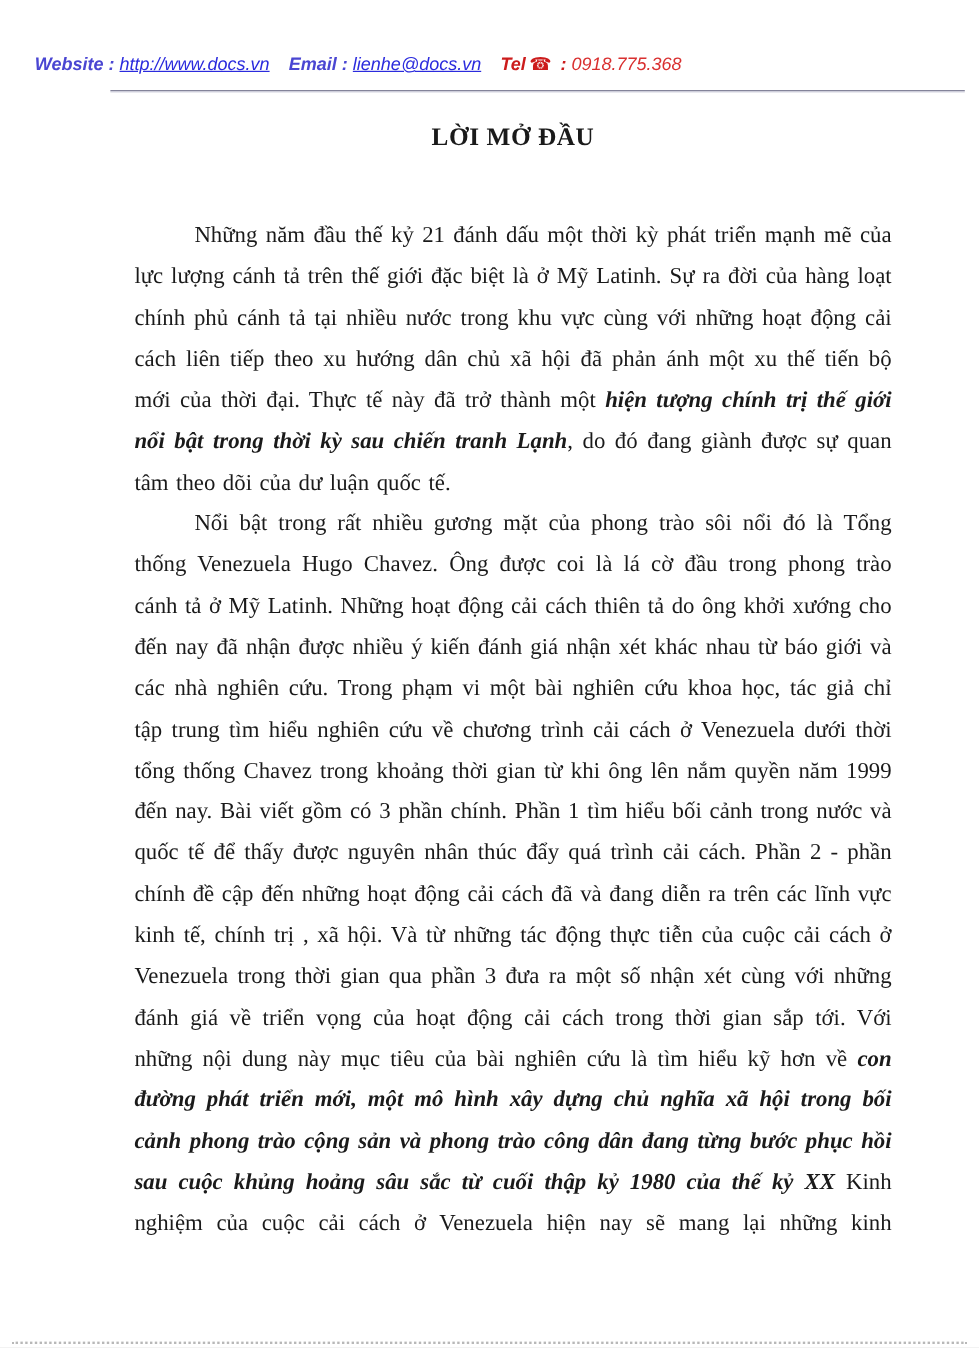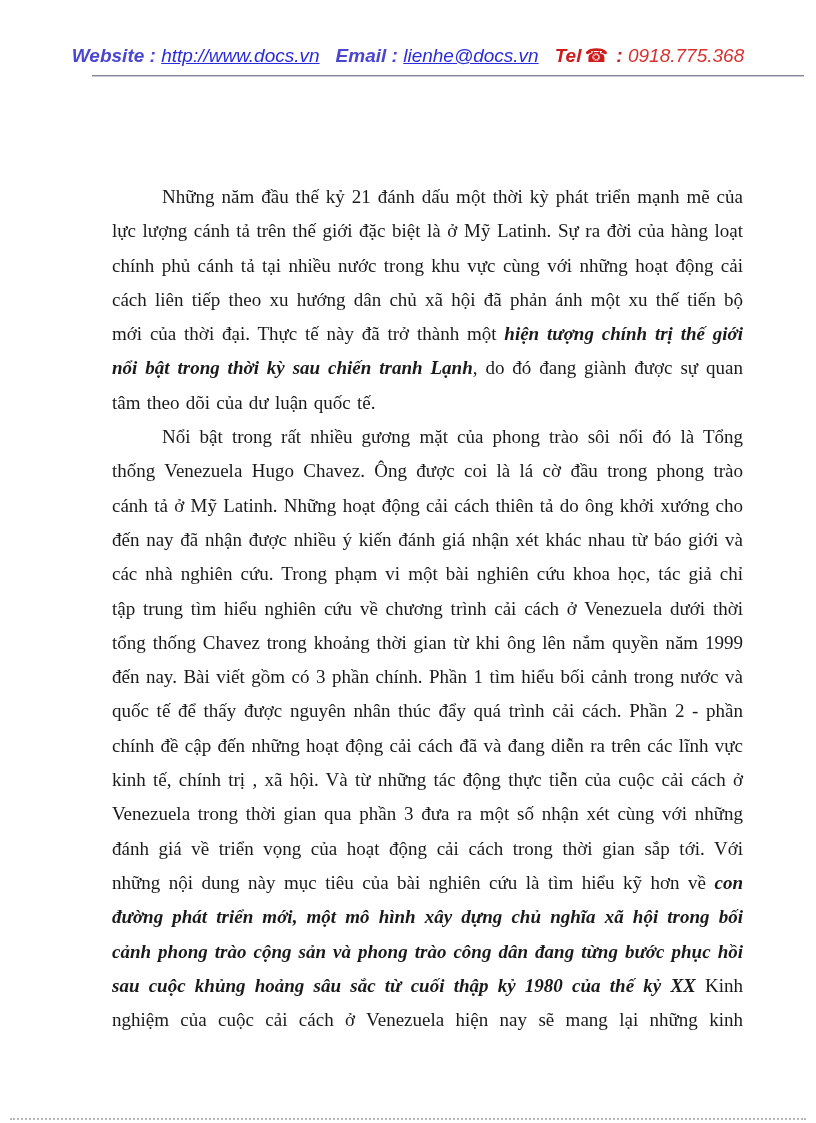--- a/index.html
+++ b/index.html
@@ -9,25 +9,26 @@
     margin:0 auto;
     background:#ffffff;
     overflow:hidden;
     font-family:"Liberation Serif","DejaVu Serif",serif;
     color:#1a1a1a;
   }
 
   
   .hdr {
     position:absolute; top:44px; left:0; right:0;
-    text-align:center;
+    text-align:left;
     font-family:"Liberation Sans","DejaVu Sans",sans-serif;
     font-style:italic;
-    font-size:19px;
+    font-size:15px;
     white-space:nowrap;
+    padding-left:29px;
   }
   .hdr .lbl-blue { color:#4a46d2; font-weight:bold; }
   .hdr .sep-blue { color:#4a46d2; font-weight:bold; }
   .hdr .lnk { color:#2b2bdd; text-decoration:underline; }
   .hdr .grp { margin-left:16px; }
   .hdr .lbl-red { color:#cc1c1c; font-weight:bold; }
   .hdr .sep-red { color:#cc1c1c; font-weight:bold; }
   .hdr .num-red { color:#d93030; }
   .hdr .phone { color:#cc1c1c; font-style:normal; margin:0 3px; }
   .hdr-rule {
@@ -68,20 +69,21 @@
 <body>
 
 <div class="page">
 
   <div class="hdr">
     <span class="lbl-blue">Website</span><span class="sep-blue"> : </span><span class="lnk">http://www.docs.vn</span><span class="grp"></span><span class="lbl-blue">Email</span><span class="sep-blue"> : </span><span class="lnk">lienhe@docs.vn</span><span class="grp"></span><span class="lbl-red">Tel</span><span class="phone">☎</span><span class="sep-red"> : </span><span class="num-red">0918.775.368</span>
   </div>
 
   <div class="hdr-rule"></div>
 
+  <div class="doc-title">LỜI MỞ ĐẦU</div>
 
   <div class="doc-body">
     <p><span></span><span class="x">Những năm đầu thế kỷ 21 đánh dấu một thời kỳ phát triển mạnh mẽ của lực lượng cánh tả trên thế giới đặc biệt là ở Mỹ Latinh. Sự ra đời của hàng loạt chính phủ cánh tả tại nhiều nước trong khu vực cùng với những hoạt động cải cách liên tiếp theo xu hướng dân chủ xã hội đã phản ánh một xu thế tiến bộ mới của thời đại. Thực tế này đã trở thành một </span><span class="bi">hiện tượng chính trị thế giới nổi bật trong thời kỳ sau chiến tranh Lạnh</span><span>, do đó đang giành được sự quan tâm theo dõi của dư luận quốc tế.</span></p>
     <p class="cut"><span>Nổi bật trong rất nhiều gương mặt của phong trào sôi nổi đó là Tổng thống Venezuela Hugo Chavez. Ông được coi là lá cờ đầu trong phong trào cánh tả ở Mỹ Latinh. Những hoạt động cải cách thiên tả do ông khởi xướng cho đến nay đã nhận được nhiều ý kiến đánh giá nhận xét khác nhau từ báo giới và các nhà nghiên cứu. Trong phạm vi một bài nghiên cứu khoa học, tác giả chỉ tập trung tìm hiểu nghiên cứu về chương trình cải cách ở Venezuela dưới thời tổng thống Chavez trong khoảng thời gian từ khi ông lên nắm quyền năm 1999 đến nay. Bài viết gồm có 3 phần chính. Phần 1 tìm hiểu bối cảnh trong nước và quốc tế để thấy được nguyên nhân thúc đẩy quá trình cải cách. Phần 2 - phần chính đề cập đến những hoạt động cải cách đã và đang diễn ra trên các lĩnh vực kinh tế, chính trị , xã hội. Và từ những tác động thực tiễn của cuộc cải cách ở Venezuela trong thời gian qua phần 3 đưa ra một số nhận xét cùng với những đánh giá về triển vọng của hoạt động cải cách trong thời gian sắp tới. Với những nội dung này mục tiêu của bài nghiên cứu là tìm hiểu kỹ hơn về </span><span class="bi">con đường phát triển mới, một mô hình xây dựng chủ nghĩa xã hội trong bối cảnh phong trào cộng sản và phong trào công dân đang từng bước phục hồi sau cuộc khủng hoảng sâu sắc từ cuối thập kỷ 1980 của thế kỷ XX</span><span> Kinh nghiệm của cuộc cải cách ở Venezuela hiện nay sẽ mang lại những kinh</span></p>
   </div>
 
   <div class="bottom-dots"></div>
 
 </div>
 

